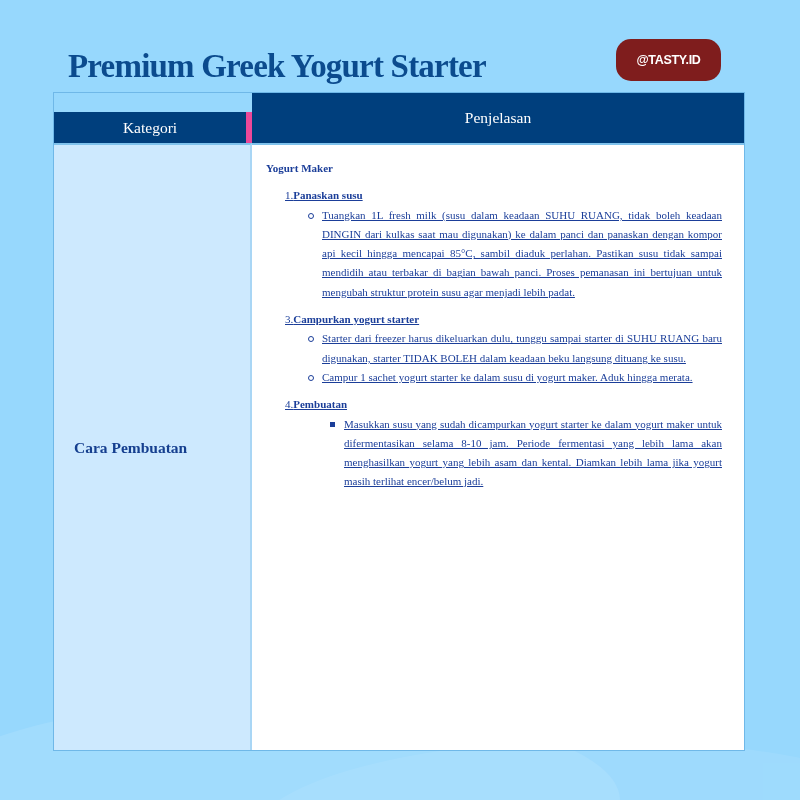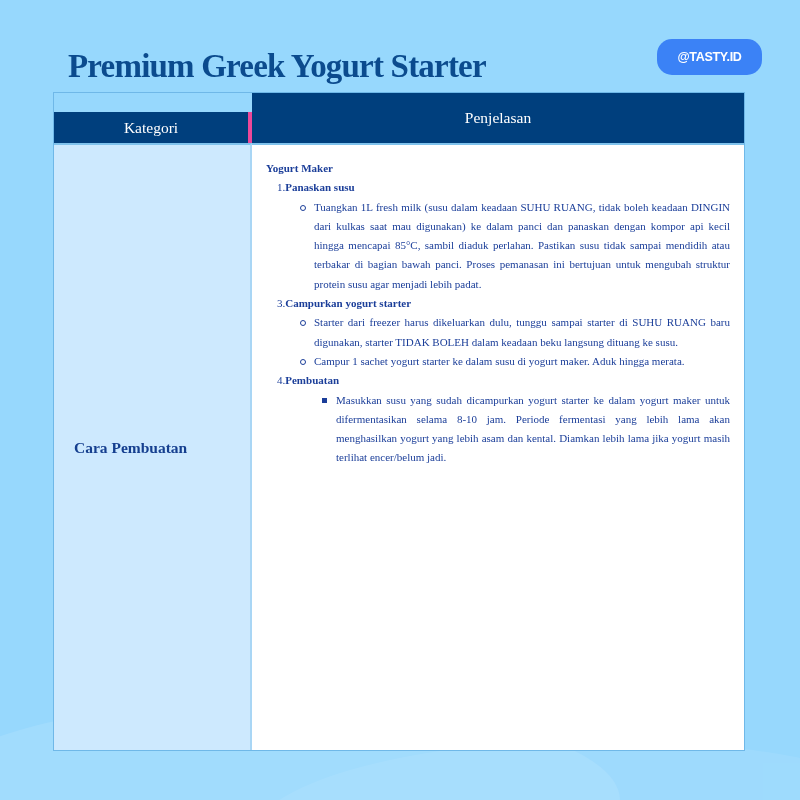--- a/index.html
+++ b/index.html
@@ -16,50 +16,50 @@
       position:absolute; left:250px; top:740px; width:700px; height:200px;
       border-radius:50%; background:rgba(255,255,255,0.07);
     }
     .title {
       position:absolute; left:54px; top:32px;
       font-family:"Liberation Serif", serif; font-weight:bold;
       font-size:33px; letter-spacing:-0.8px; color:#0b4b8e;
       margin:14px; line-height:40px;
     }
     .badge {
-      position:absolute; left:657px; top:39px; width:105px; height:36px;
-      border-radius:15px; background:#3b82f6; color:#ffffff;
+      position:absolute; left:616px; top:39px; width:105px; height:42px;
+      border-radius:15px; background:#7f1d1d; color:#ffffff;
       font-family:"Liberation Sans", sans-serif; font-weight:bold;
       font-size:12.5px; display:flex; align-items:center; justify-content:center;
       letter-spacing:-0.3px;
     }
     .table {
       position:absolute; left:53px; top:92px; width:692px; height:659px;
       display:grid; grid-template-columns:198px 1fr; grid-template-rows:50px 1fr;
       border:1px solid #6fb8e8; box-sizing:border-box;
     }
     .th {
       background:#003f7d; color:#ffffff;
       font-family:"Liberation Serif", serif; font-size:15.5px;
       display:flex; align-items:center; justify-content:center;
     }
-    .th.first { border-right:4px solid #ec4899;margin-top:19px; }
+    .th.first { border-right:6px solid #ec4899;margin-top:19px; }
     .cat {
       background:#cde9fe; border-right:2px solid #a9d6f5; border-top:2px solid #7fc2ec;
       display:flex; align-items:center; padding-left:20px;
       color:#153f8f; font-family:"Liberation Serif", serif; font-weight:bold; font-size:15.5px;
     }
     .content {
       background:#ffffff; border-top:2px solid #7fc2ec;
       padding:14px 14px 0 14px; color:#1b3e99;
       font-family:"Liberation Serif", serif; font-size:11px; line-height:19.3px;
     }
     .section-title { font-weight:bold; }
     ol.steps { margin:0; padding:0; list-style:none; }
-    ol.steps > li { margin:0; }
+    ol.steps > li { margin:8px;text-decoration:underline; }
     .step-head { padding-left:11px; font-weight:bold; }
     .step-head .num { font-weight:normal; }
     ul.sub { margin:0; padding:0 0 0 48px; list-style:none; }
     ul.sub.deep { padding-left:70px; }
     ul.sub li { position:relative; text-align:justify; }
     ul.sub li .marker {
       position:absolute; left:-14px; top:7px; width:4px; height:4px;
       border:1px solid #1b3e99; border-radius:50%;
     }
     ul.sub.deep li .marker {

